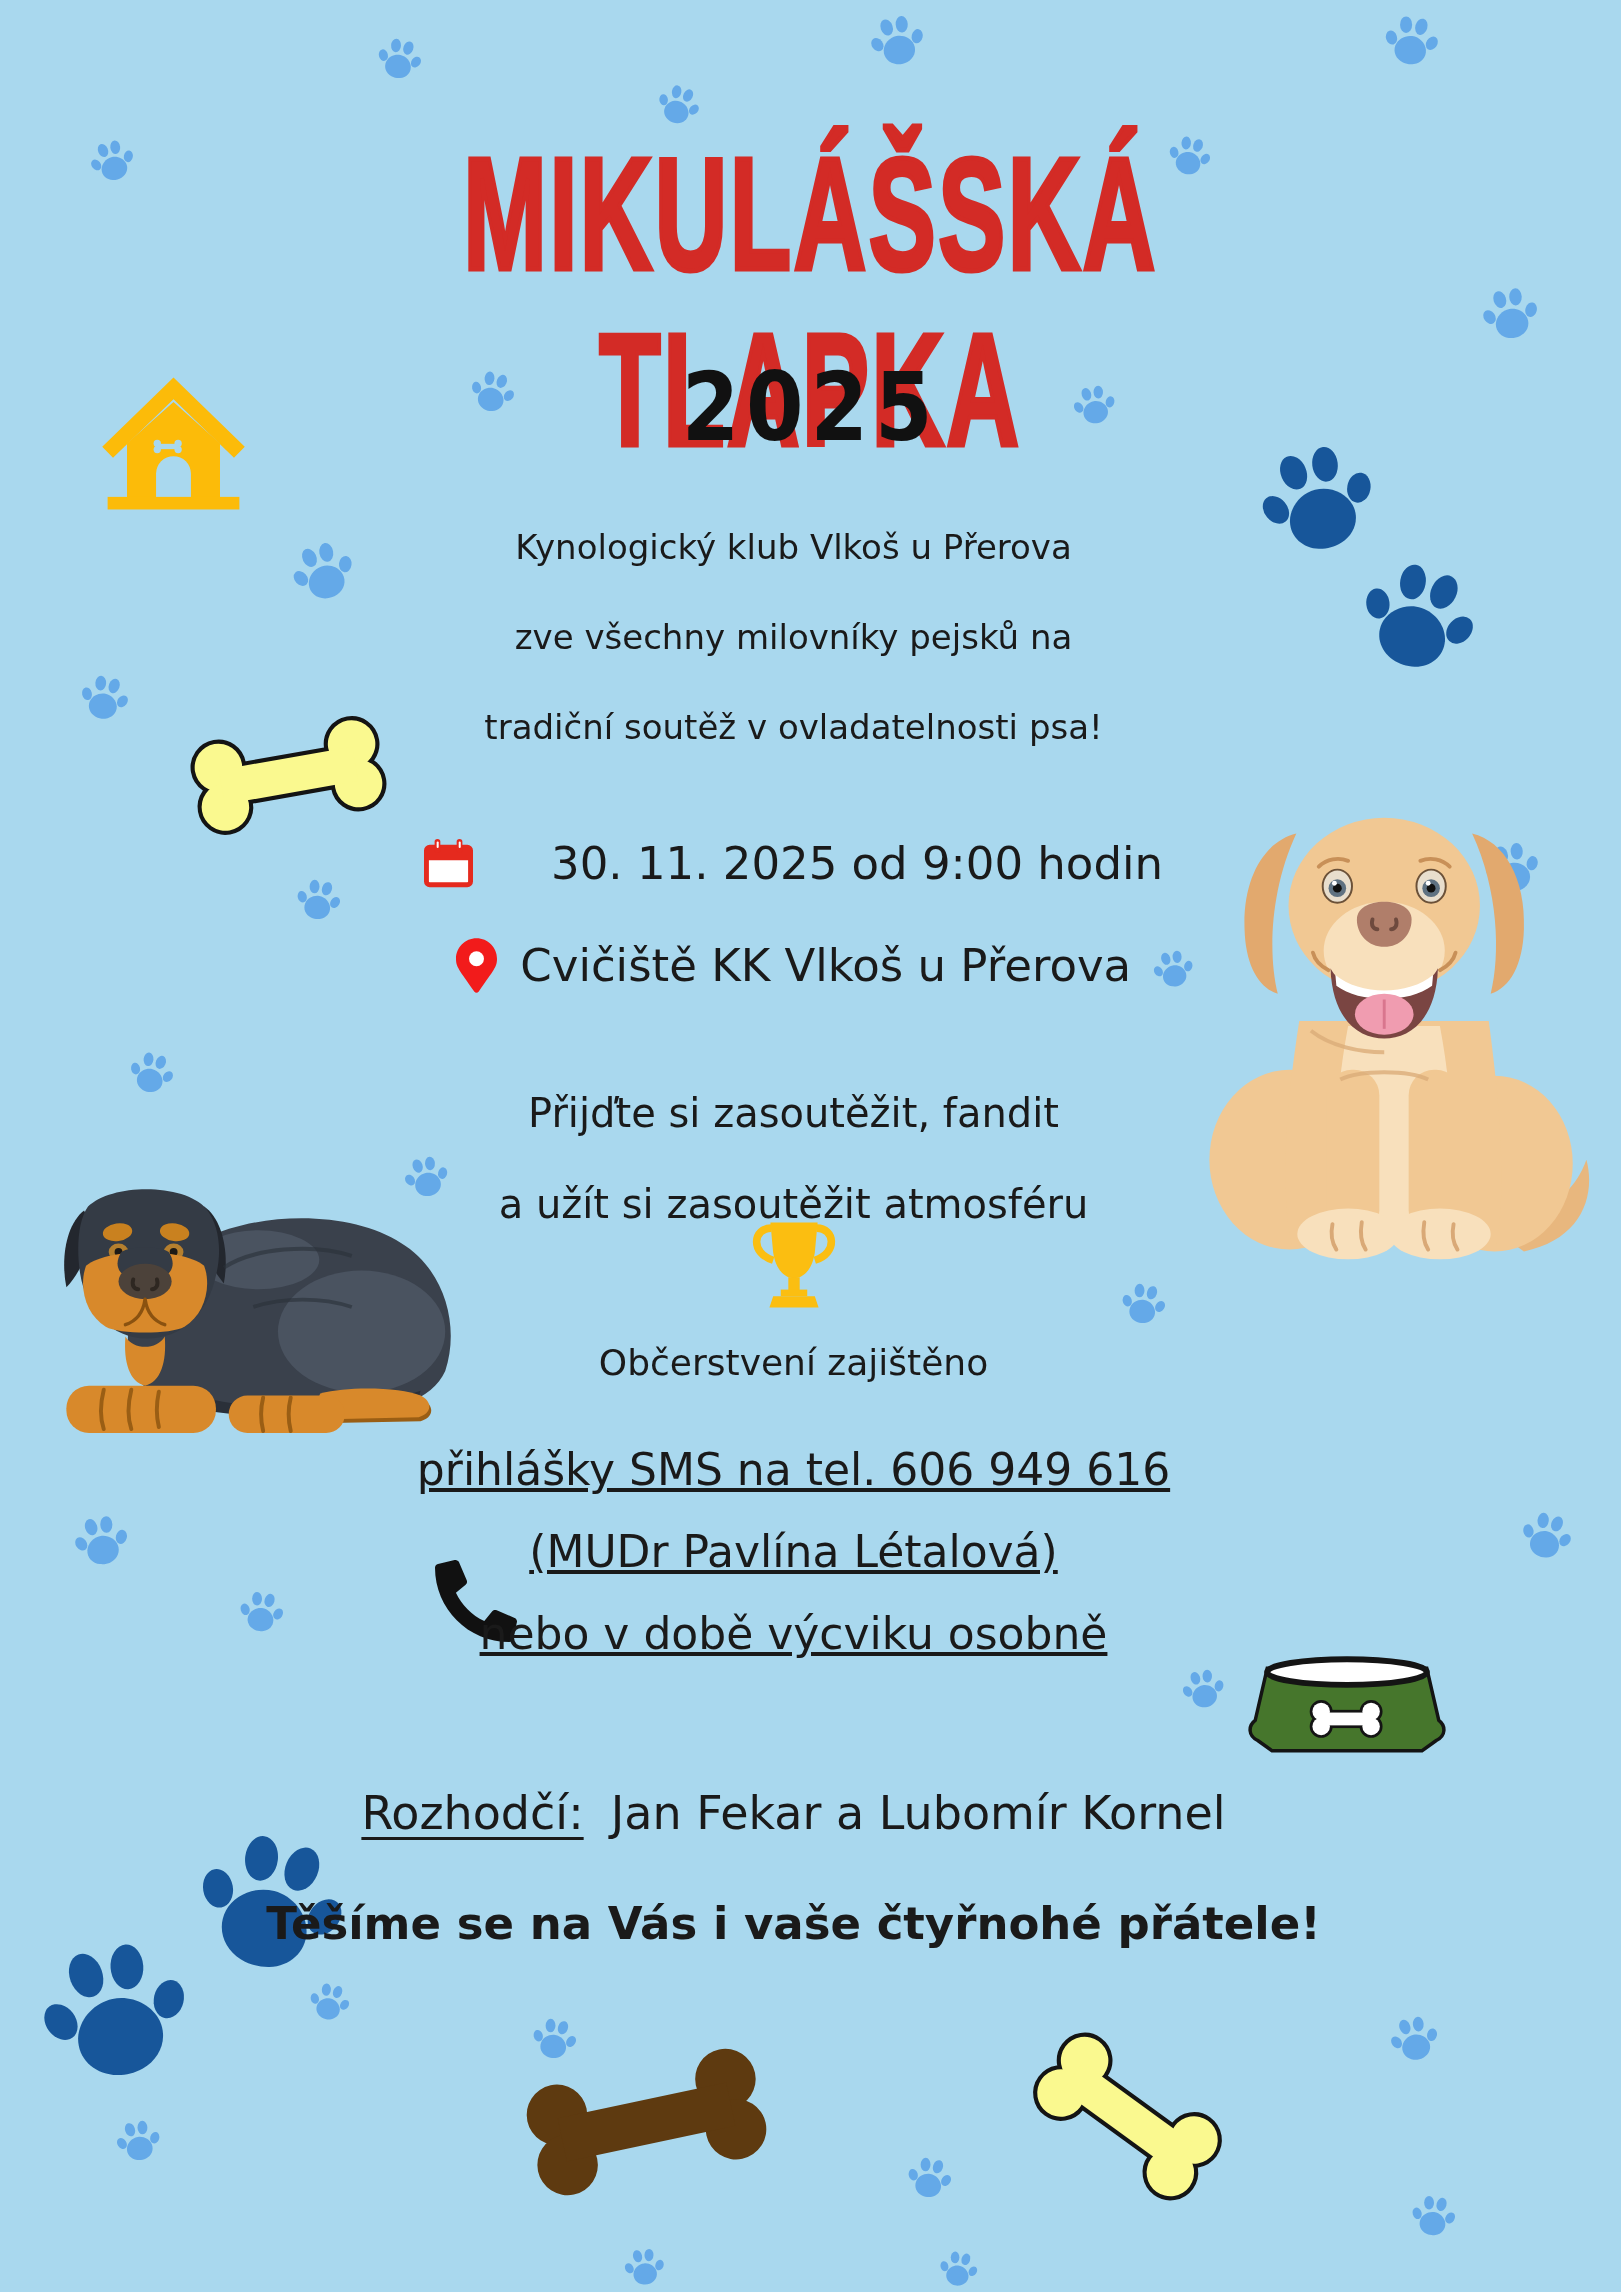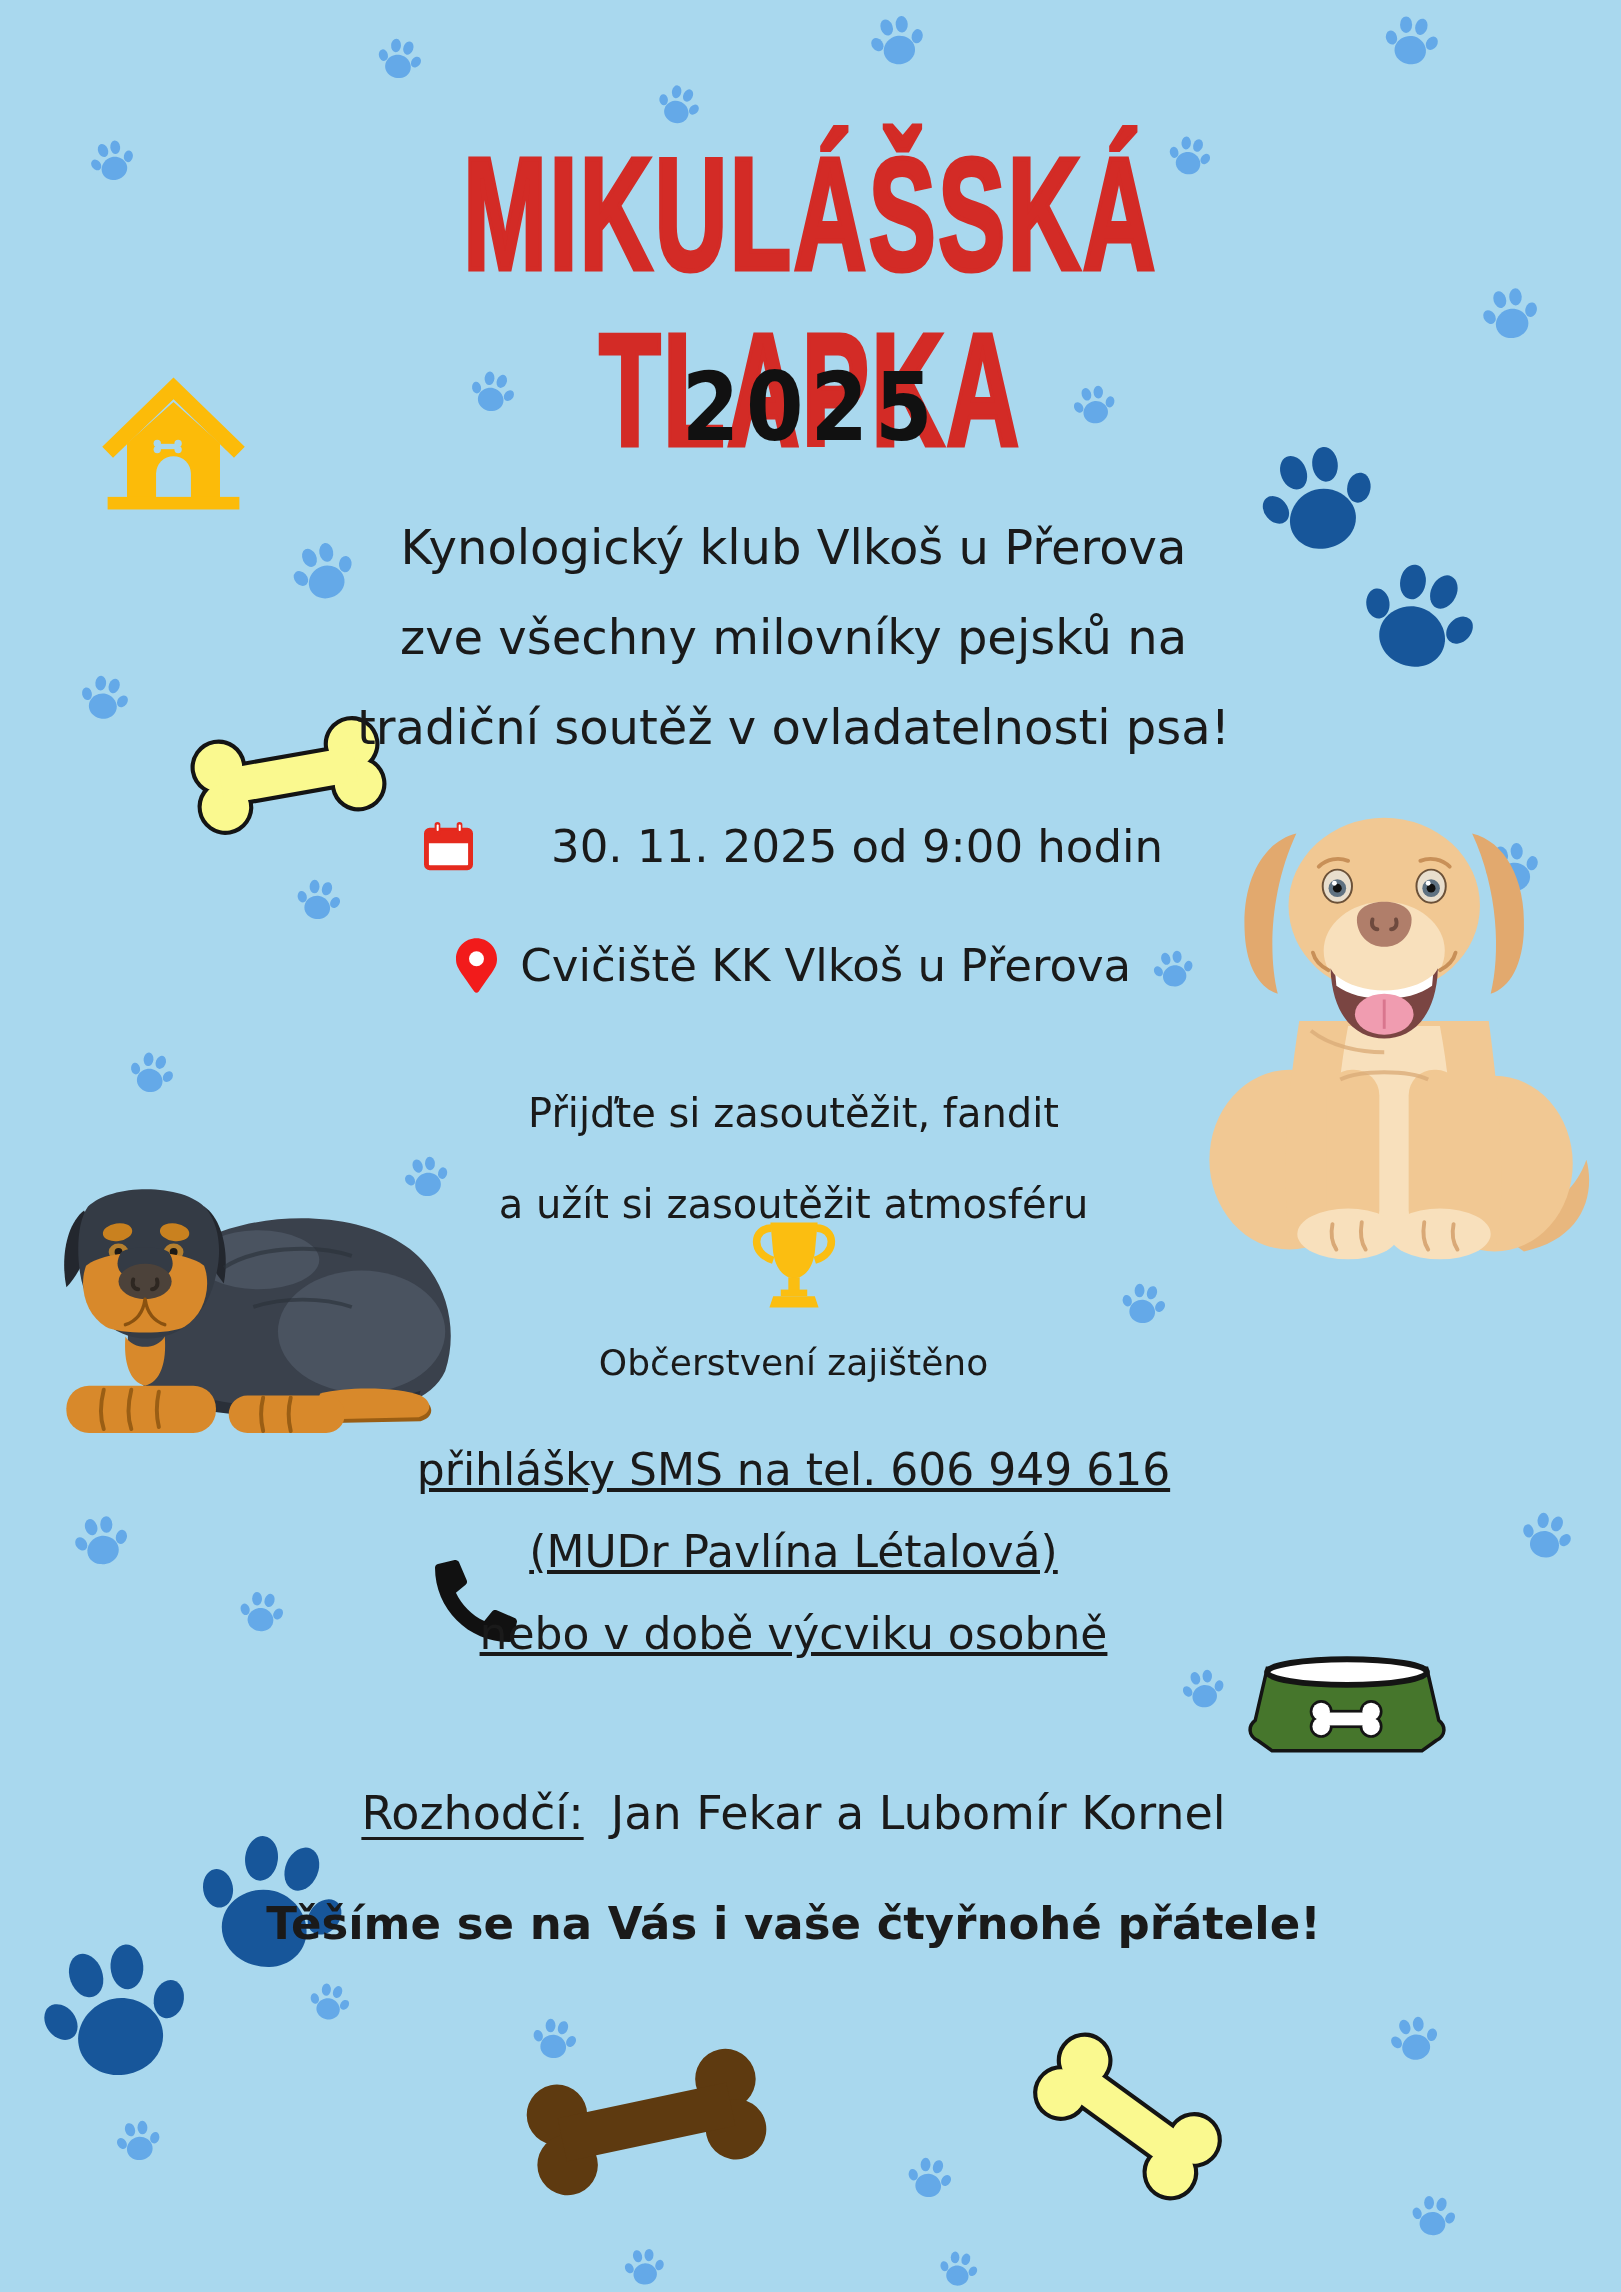--- a/index.html
+++ b/index.html
@@ -21,24 +21,24 @@
     -webkit-text-stroke:4.9px var(--title-red,#D32B26);
     transform:scale(0.66,1.05);
   }
   .year{
     position:absolute; left:0; top:353px; width:100%; text-align:center;
     font-family:"DejaVu Sans",sans-serif; font-weight:bold;
     font-size:94px; letter-spacing:7.8px; color:#111;
     transform:scaleX(0.88);
   }
   .text-col{position:absolute; left:137px; width:1313px; text-align:center;}
-  .intro{top:502px; font-size:48px; line-height:90px;}
+  .intro{top:502px; font-size:34px; line-height:90px;}
   .invite{top:1068px; font-size:40px; line-height:91px;}
   .row{display:flex; justify-content:center; align-items:center;}
-  .date-row{top:814px; height:65px; font-size:45px; gap:78px;}
+  .date-row{top:831px; height:65px; font-size:45px; gap:78px;}
   .loc-row{top:931px; height:69px; font-size:45px; gap:23.5px;}
   .prize-row{top:1213px; height:104px; font-size:46px; gap:17.6px;}
   .refresh{top:1345px; font-size:36px; line-height:1;}
   .contact{top:1429px; font-size:44px; line-height:82px;text-decoration:underline;}
   .judges{top:1786px; font-size:46px; line-height:55px;}
   .judges .ulabel{text-decoration:underline; text-decoration-thickness:3.4px; text-underline-offset:7.8px;}
   .judges .names{margin-left:27px;}
   .closing{top:1896px; font-size:45px; line-height:55px; font-weight:bold;}
 
   

